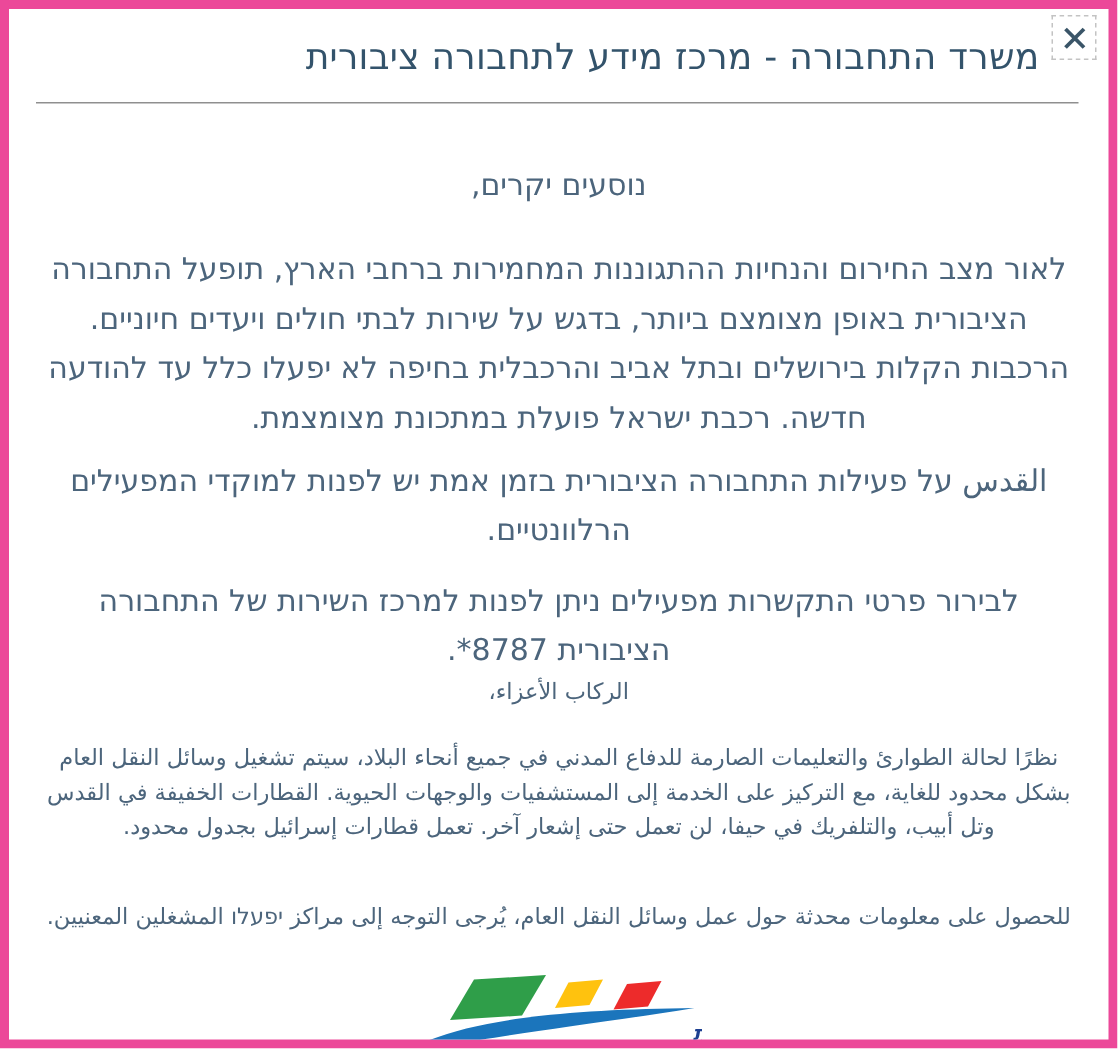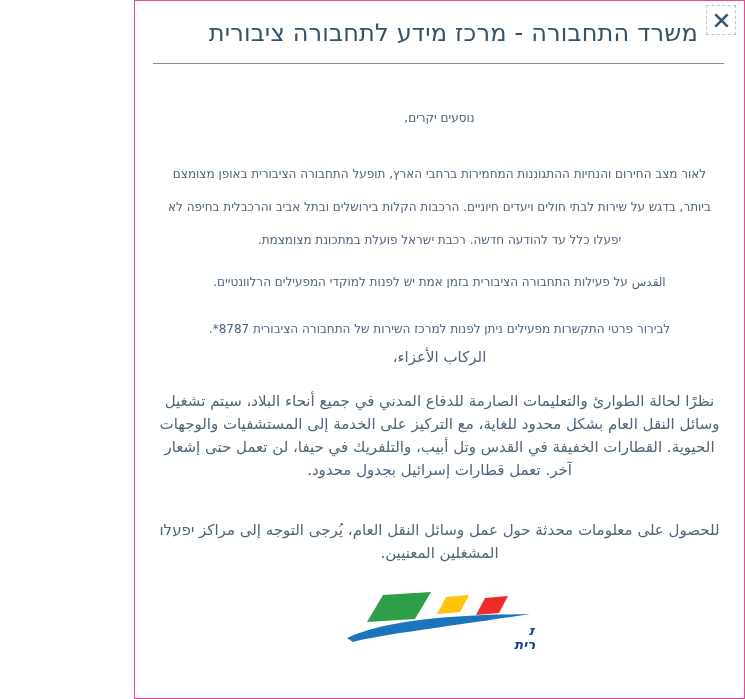--- a/index.html
+++ b/index.html
@@ -3,25 +3,25 @@
 <meta charset="utf-8">
 <style>
   html, body {
     margin: 0;
     padding: 0;
     background: #ffffff;
     font-family: "DejaVu Sans", "Liberation Sans", sans-serif;
   }
   .dialog {
     position: relative;
-    width: 611px;
+    width: 745px;
     height: 699px;
     box-sizing: border-box;
     background: #ffffff;
-    border: 1px solid #ec4899;
+    border: 6px solid #ec4899;
     overflow: hidden;
     direction: rtl;
   }
   
   .titlebar {
     position: relative;
     padding: 18px 46px 0 20px;
     min-height: 34px;
   }
   .title {
@@ -56,21 +56,21 @@
     height: 0;
   }
   
   .content {
     padding: 0 22px;
     text-align: center;
   }
   p { margin: 0; }
   .he {
     color: #4c657c;
-    font-size: 12px;
+    font-size: 20px;
     line-height: 33px;
   }
   .he-greet   { margin-top: 38px; }
   .he-main    { margin-top: 23px; max-width: 703px; margin-left: auto; margin-right: auto; }
   .he-realtime{ margin-top: 9px; }
   .he-contact { margin-top: 14px; }
   .ar {
     color: #4c657c;
     font-family: "DejaVu Sans", "Liberation Serif", serif;
     font-size: 15px;

